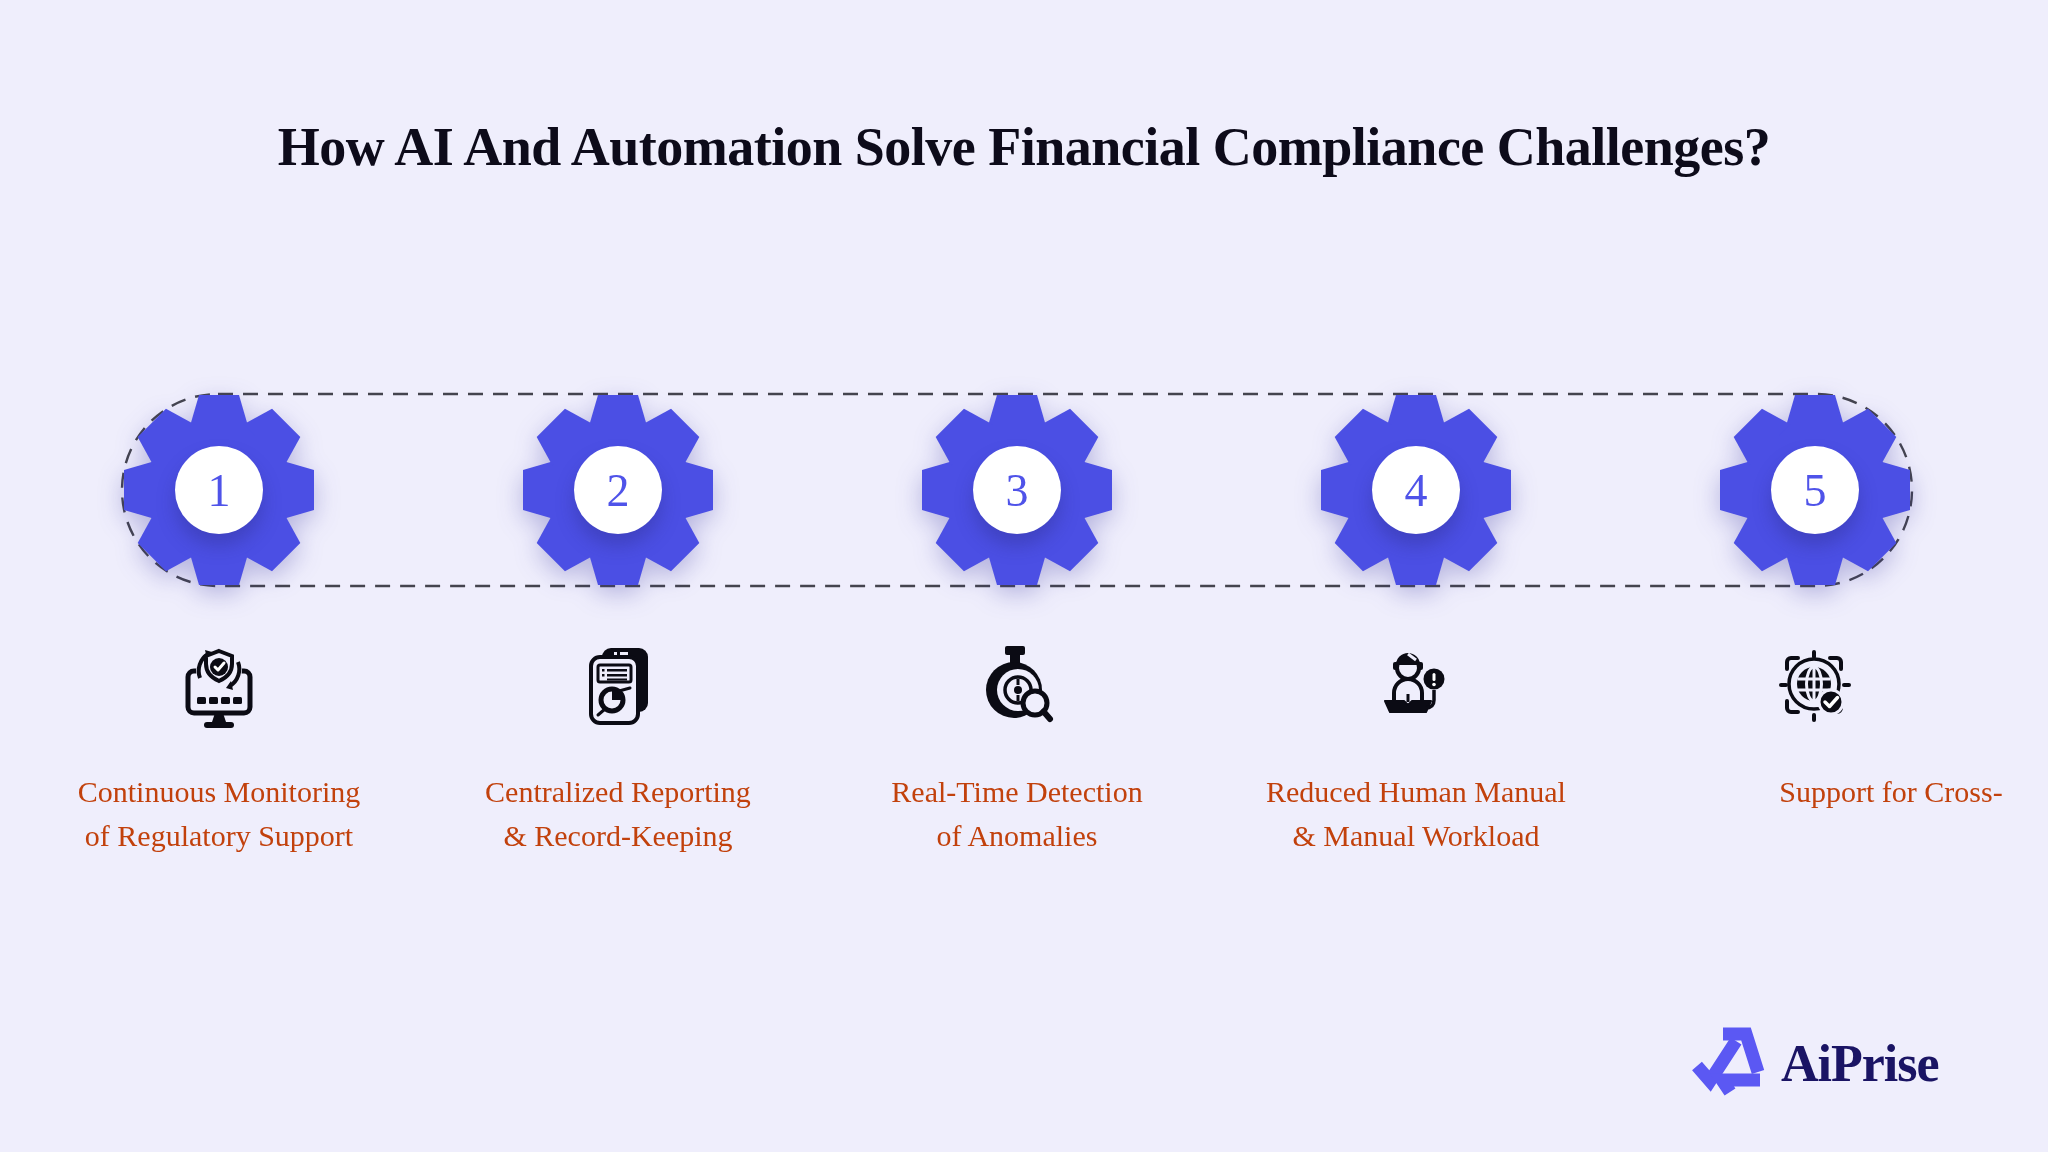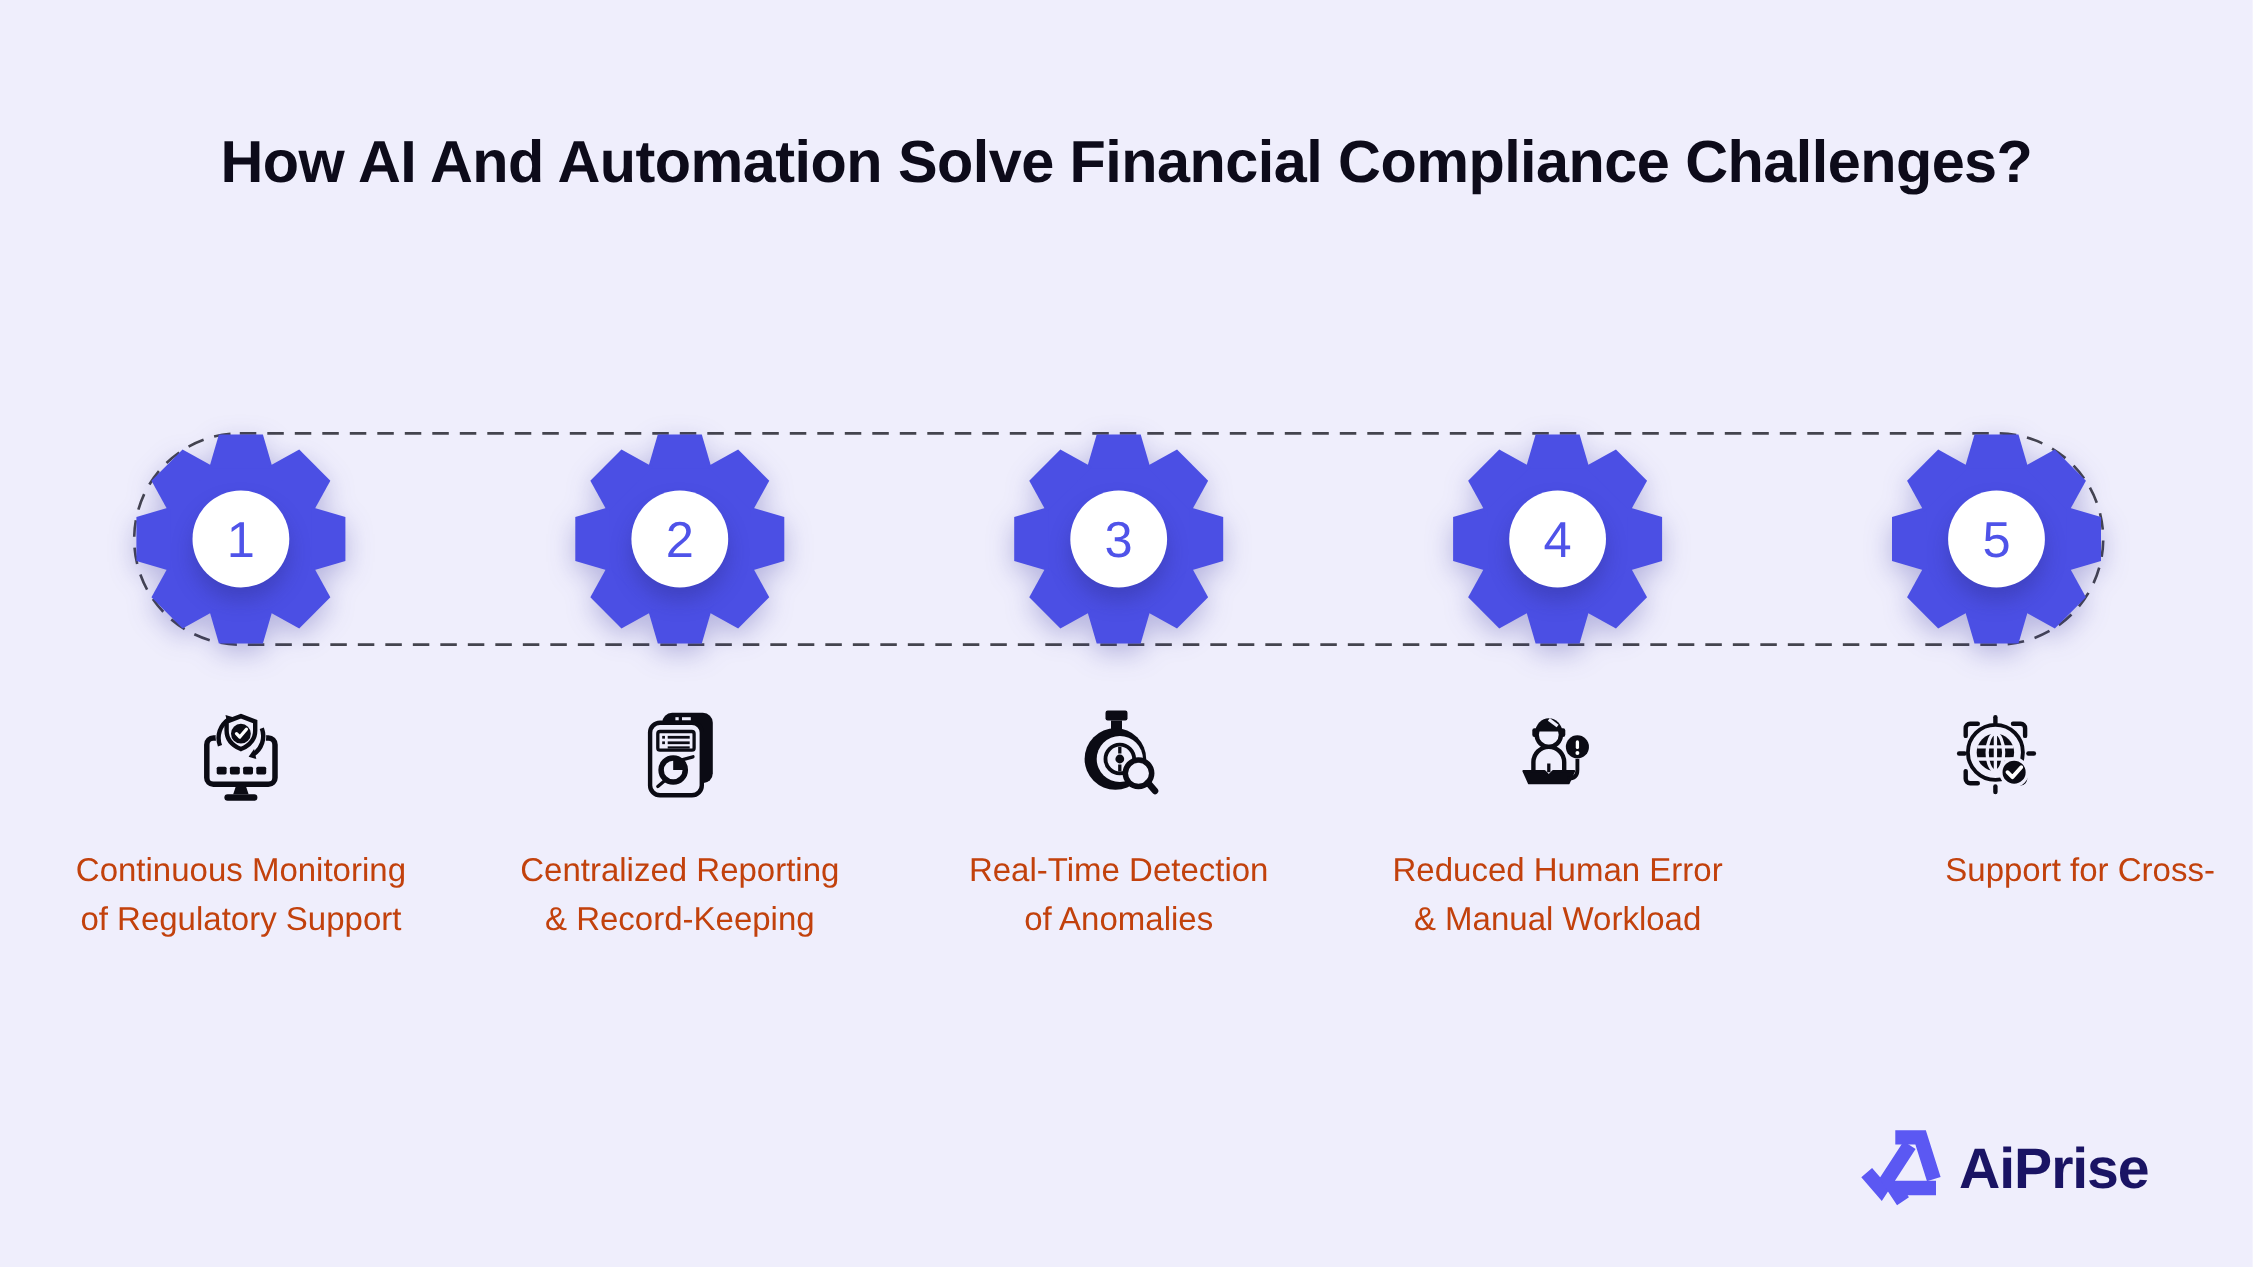--- a/index.html
+++ b/index.html
@@ -2,20 +2,21 @@
 <html><head>
 <meta charset="utf-8">
 <style>
   html,body{margin:0;padding:0;}
   body{font-family:"Liberation Sans", sans-serif;}
   .canvas{
     position:relative;
     width:2048px;height:1152px;
     background:#EFEEFC;
     overflow:hidden;
+    font-family:Liberation Serif, serif;
   }
   .title{
     position:absolute;
     left:0;top:116px;width:2048px;
     text-align:center;
     font-size:54px;
     font-weight:700;
     letter-spacing:-0.5px;
     color:#0D0B1A;
   }
@@ -218,21 +219,21 @@
       <rect x="50" y="24" width="5" height="8" rx="2" fill="#0B0B14"></rect>
       <path d="M26 63 v-8 a14 14 0 0 1 28 0 v8" fill="none" stroke="#0B0B14" stroke-width="4"></path>
       <path d="M40 56 v8" stroke="#0B0B14" stroke-width="3"></path>
       <path d="M17 63 h19 l4 4 l4 -4 h19 l-5 11 h-36 Z" fill="#0B0B14" stroke="#0B0B14" stroke-width="2" stroke-linejoin="round"></path>
       <path d="M66 52 v10 q0 8 -9 8" fill="none" stroke="#0B0B14" stroke-width="3.5"></path>
       <circle cx="66" cy="41" r="10.5" fill="#0B0B14"></circle>
       <rect x="64.5" y="35" width="3" height="8" rx="1.5" fill="#FFFFFF"></rect>
       <circle cx="66" cy="46.5" r="1.8" fill="#FFFFFF"></circle>
     </svg>
     <div class="step-label">
-      <div>Reduced Human Error</div>
+      <div>Reduced Human Manual</div>
       <div>&amp; Manual Workload</div>
     </div>
   </div>
 
   <div class="c4">
     <svg class="gear" viewBox="-100 -100 200 200">
       <g fill="#4B4FE4">
         <circle r="72"></circle>
         <path d="M-20,-95 L20,-95 L29,-64 L-29,-64 Z"></path>
         <path d="M-20,-95 L20,-95 L29,-64 L-29,-64 Z" transform="rotate(45)"></path>

